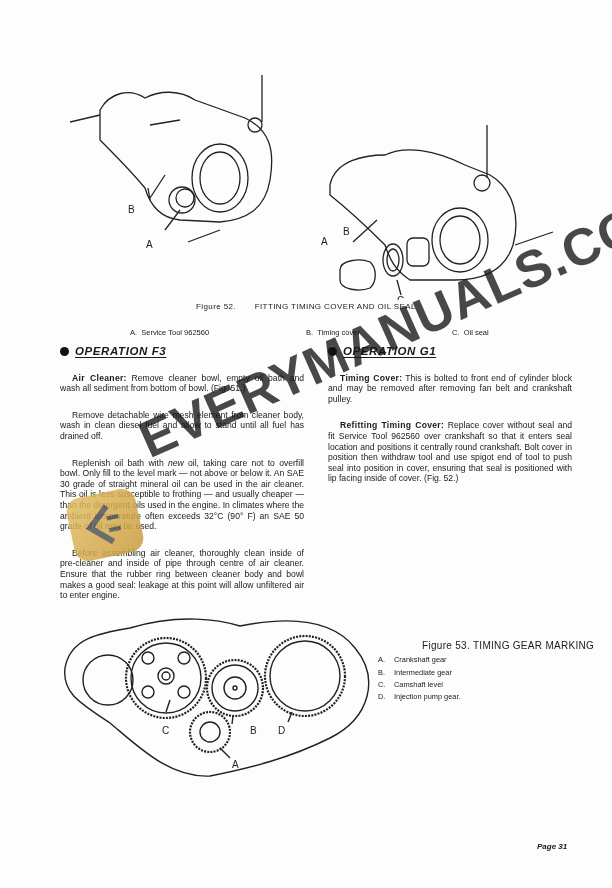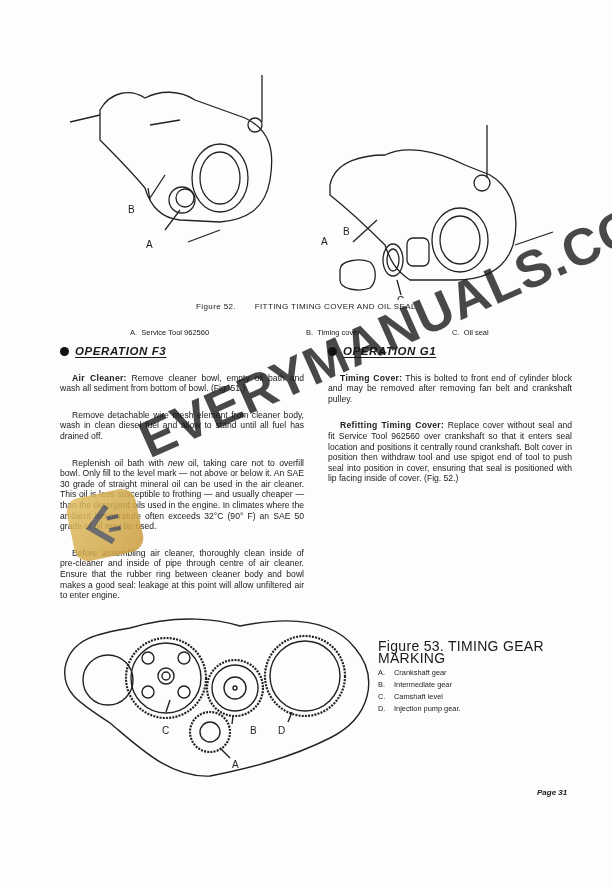--- a/index.html
+++ b/index.html
@@ -8,23 +8,23 @@
   .fig-caption{position:absolute;left:0;width:612px;top:302px;text-align:center;font-size:8px;letter-spacing:.4px;}
   .fig-caption .num{margin-right:16px;}
   .legend52{position:absolute;top:328px;font-size:7.5px;}
   .col{position:absolute;font-size:8.6px;line-height:10.6px;text-align:justify;}
   .col p{margin:16px 0 6px 0;text-indent:12px;}
   .col p b{font-weight:bold;letter-spacing:.3px;}
   .op-head{display:flex;align-items:center;margin:0 0 8px 0;font-size:11.5px;font-weight:bold;font-style:italic;letter-spacing:.6px;}
   .op-head .bullet{width:9px;height:9px;border-radius:50%;background:#111;margin-right:6px;flex:0 0 auto;}
   .op-head span.t{text-decoration:underline;text-underline-offset:2px;}
   .fig53{position:absolute;left:378px;top:640px;font-size:7.4px;line-height:12.3px;}
-  .fig53 .title{font-size:14px;letter-spacing:.3px;margin-bottom:2px;}
+  .fig53 .title{font-size:10px;letter-spacing:.3px;margin-bottom:2px;margin-left:44px;}
   .fig53 .row .k{display:inline-block;width:16px;}
-  .pageno{position:absolute;left:537px;top:788px;font-size:8px;font-weight:bold;font-style:italic;}
+  .pageno{position:absolute;left:537px;top:842px;font-size:8px;font-weight:bold;font-style:italic;}
   .wm-text{position:absolute;left:130px;top:415px;font-size:52px;font-weight:bold;color:rgba(20,20,20,.78);transform:rotate(-24deg);transform-origin:left top;letter-spacing:1px;white-space:nowrap;pointer-events:none;}
   .wm-logo{position:absolute;left:70px;top:493px;width:70px;height:64px;border-radius:14px;background:linear-gradient(135deg,#e2bf66,#c99b3a);opacity:.85;transform:rotate(-12deg);}
   .wm-logo svg{position:absolute;left:10px;top:8px;}
   svg.fig{position:absolute;}
   .lbl{font-family:"Liberation Sans",sans-serif;font-size:10px;fill:#222;}
 </style>
 </head>
 <body>
 
 <div class="page">

